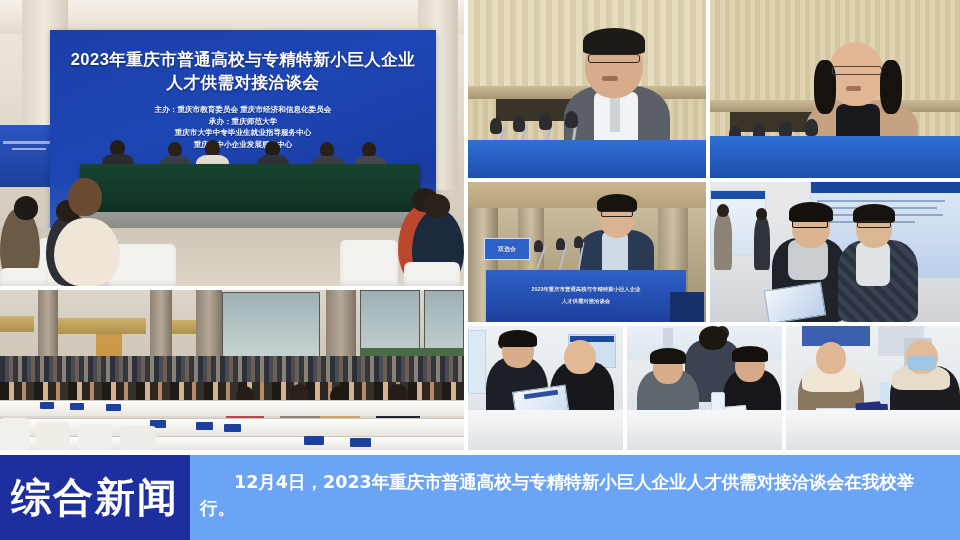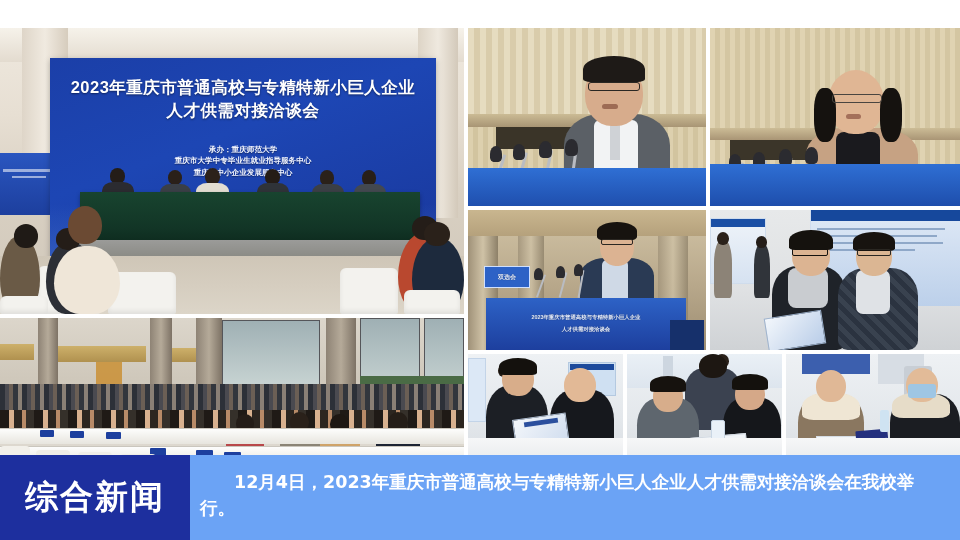--- a/index.html
+++ b/index.html
@@ -5,21 +5,21 @@
 <style>
   * { margin:0; padding:0; box-sizing:border-box; }
   html,body{
     width:960px; height:540px; overflow:hidden;
     background:#ffffff;
     font-family:"Liberation Sans","DejaVu Sans",sans-serif;
   }
   #page{ position:relative; width:960px; height:540px; background:#fff; }
 
   
-  .photo{ position:absolute; overflow:hidden; background:#0c4a6e;margin-top:28px; }
+  .photo{ position:absolute; overflow:hidden; background:#0c4a6e; }
   .photo .scene{ position:absolute; inset:0; }
 
   
   .band{ position:absolute; }
   .fig{ position:absolute; border-radius:46% 46% 40% 40% / 55% 55% 45% 45%; }
   .head{ position:absolute; border-radius:50% 50% 46% 46%; }
   .torso{ position:absolute; border-radius:34% 34% 12% 12%; }
   .mic{ position:absolute; background:#2b2b30; border-radius:50% 50% 30% 30%; }
   .micstem{ position:absolute; background:#b9bcc2; }
 
@@ -150,21 +150,21 @@
   #p7{ left:468px; top:326px; width:155px; height:124px; }
   #p8{ left:627px; top:326px; width:155px; height:124px; }
   #p9{ left:786px; top:326px; width:174px; height:124px; }
 
   
   #caption{ position:absolute; left:0; top:455px; width:960px; height:85px; }
   #cap-badge{ position:absolute; left:0; top:0; width:190px; height:85px;
      background:#1d2f9e; }
   #cap-badge span{ position:absolute; left:0; top:0; width:100%; height:100%;
      display:flex; align-items:center; justify-content:center;
-     color:#ffffff; font-size:33px; font-weight:bold; letter-spacing:2px;
+     color:#ffffff; font-size:40px; font-weight:bold; letter-spacing:2px;
      font-family:"DejaVu Sans","Liberation Sans",sans-serif; }
   #cap-body{ position:absolute; left:190px; top:0; right:0; height:85px;
      background:#6ba3f5; }
   #cap-text{ position:absolute; left:10px; right:18px; top:14px;
      color:#ffffff; font-size:17.5px; line-height:26px; font-weight:bold;
      text-indent:34px; font-family:"DejaVu Sans","Liberation Sans",sans-serif; }
 </style>
 </head>
 <body>
 
@@ -193,20 +193,21 @@
           <i style="left:90px;width:11px;height:20px;"></i>
           <i style="right:10px;width:12px;height:44px;"></i>
           <i style="right:26px;width:9px;height:30px;"></i>
           <i style="right:38px;width:13px;height:52px;"></i>
           <i style="right:55px;width:8px;height:26px;"></i>
           <i style="right:68px;width:11px;height:38px;"></i>
           <i style="right:84px;width:7px;height:22px;"></i>
         </div>
         <div class="bt bt1">2023年重庆市普通高校与专精特新小巨人企业</div>
         <div class="bt bt2">人才供需对接洽谈会</div>
+        <div class="bsub l1">主办：重庆市教育委员会  重庆市经济和信息化委员会</div>
         <div class="bsub l3">重庆市大学中专毕业生就业指导服务中心</div>
         <div class="bsub l2">承办：重庆师范大学</div>
         <div class="bsub l4">重庆市中小企业发展服务中心</div>
         <div class="bdate">2023年12月4日</div>
       </div>
 
       <div class="head" style="left:110px;top:140px;width:15px;height:16px;background:#241d18;"></div>
       <div class="torso" style="left:102px;top:154px;width:32px;height:26px;background:#2b2b30;"></div>
       <div class="head" style="left:168px;top:142px;width:14px;height:15px;background:#2a2019;"></div>
       <div class="torso" style="left:160px;top:156px;width:31px;height:24px;background:#3a3f46;"></div>

